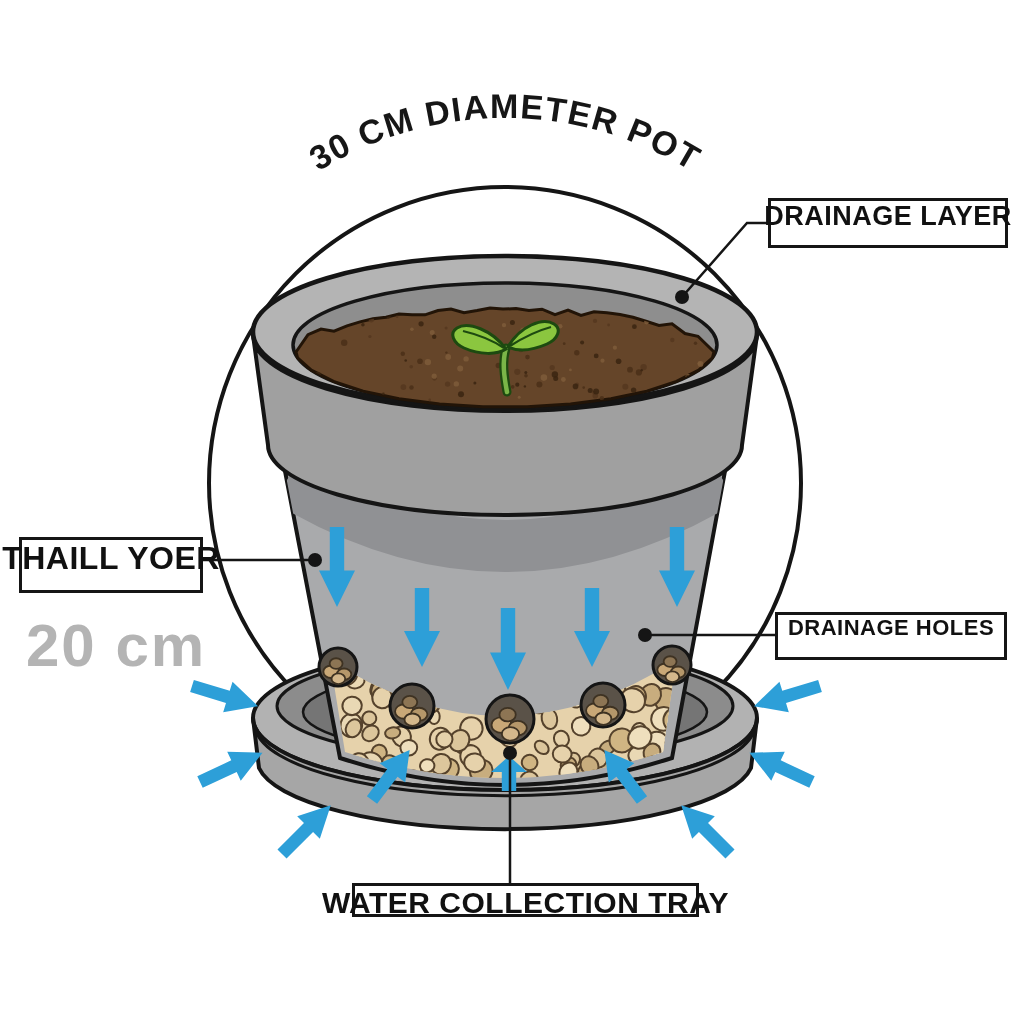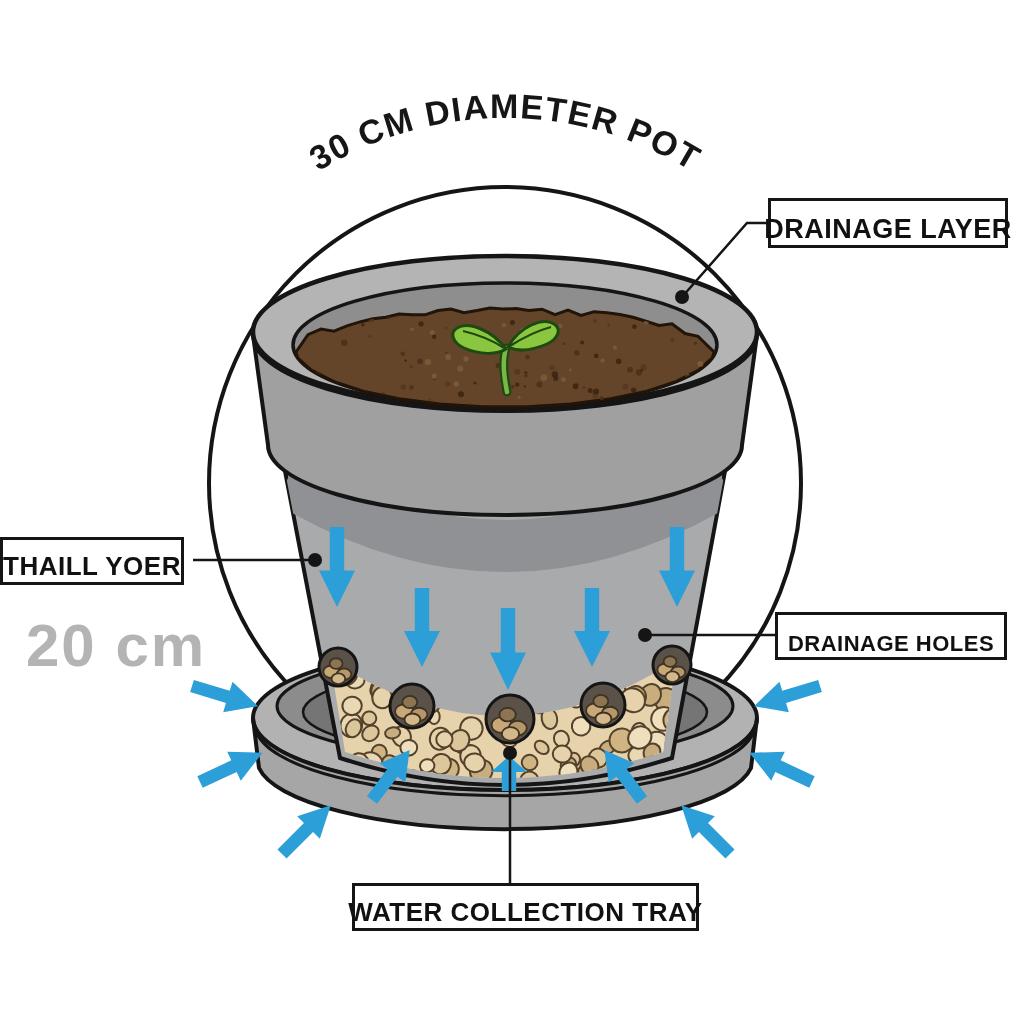--- a/index.html
+++ b/index.html
@@ -20,21 +20,21 @@
     --dim-gray:#b4b4b4;
   }
   html,body{margin:0;padding:0;background:#fff;}
   .canvas{
     position:relative;width:1024px;height:1024px;background:#ffffff;
     font-family:"Liberation Sans",sans-serif;overflow:hidden;
   }
   .canvas > svg{position:absolute;left:0;top:0;z-index:1;}
   .callout{
     position:absolute;z-index:2;box-sizing:border-box;
-    display:flex;align-items:flex-end;justify-content:center;
+    display:flex;align-items:flex-start;justify-content:center;
     background:#ffffff;border:3px solid var(--outline);
     font-weight:700;color:#111;white-space:nowrap;letter-spacing:.5px;
   }
   .dim-text{
     position:absolute;z-index:2;font-weight:700;color:var(--dim-gray);
     letter-spacing:2px;line-height:1;
   }
   .title-text{font-weight:700;letter-spacing:1.5px;fill:#161616;}
 </style>
 </head>
@@ -407,27 +407,27 @@
       <circle cx="645" cy="635" r="7" stroke="none"></circle>
       <path d="M510,753 L510,884" fill="none"></path>
       <circle cx="510" cy="753" r="7" stroke="none"></circle>
     </g>
   </svg>
 
   <div class="callout" style="left:768px;top:198px;width:240px;height:50px;font-size:27px">
     <span>DRAINAGE LAYER</span>
   </div>
 
-  <div class="callout" style="left:0;top:537px;width:184px;height:48px;font-size:26px">
+  <div class="callout" style="left:19px;top:537px;width:184px;height:56px;font-size:32px">
     <span>THAILL YOER</span>
   </div>
 
   <div class="callout" style="left:775px;top:612px;width:232px;height:48px;font-size:22px">
     <span>DRAINAGE HOLES</span>
   </div>
 
-  <div class="callout" style="left:352px;top:883px;width:347px;height:48px;font-size:26px">
+  <div class="callout" style="left:352px;top:883px;width:347px;height:34px;font-size:30px">
     <span>WATER COLLECTION TRAY</span>
   </div>
 
   <div class="dim-text" style="left:26px;top:616px;font-size:60px">20 cm</div>
 
 </div>
 
 </body></html>

